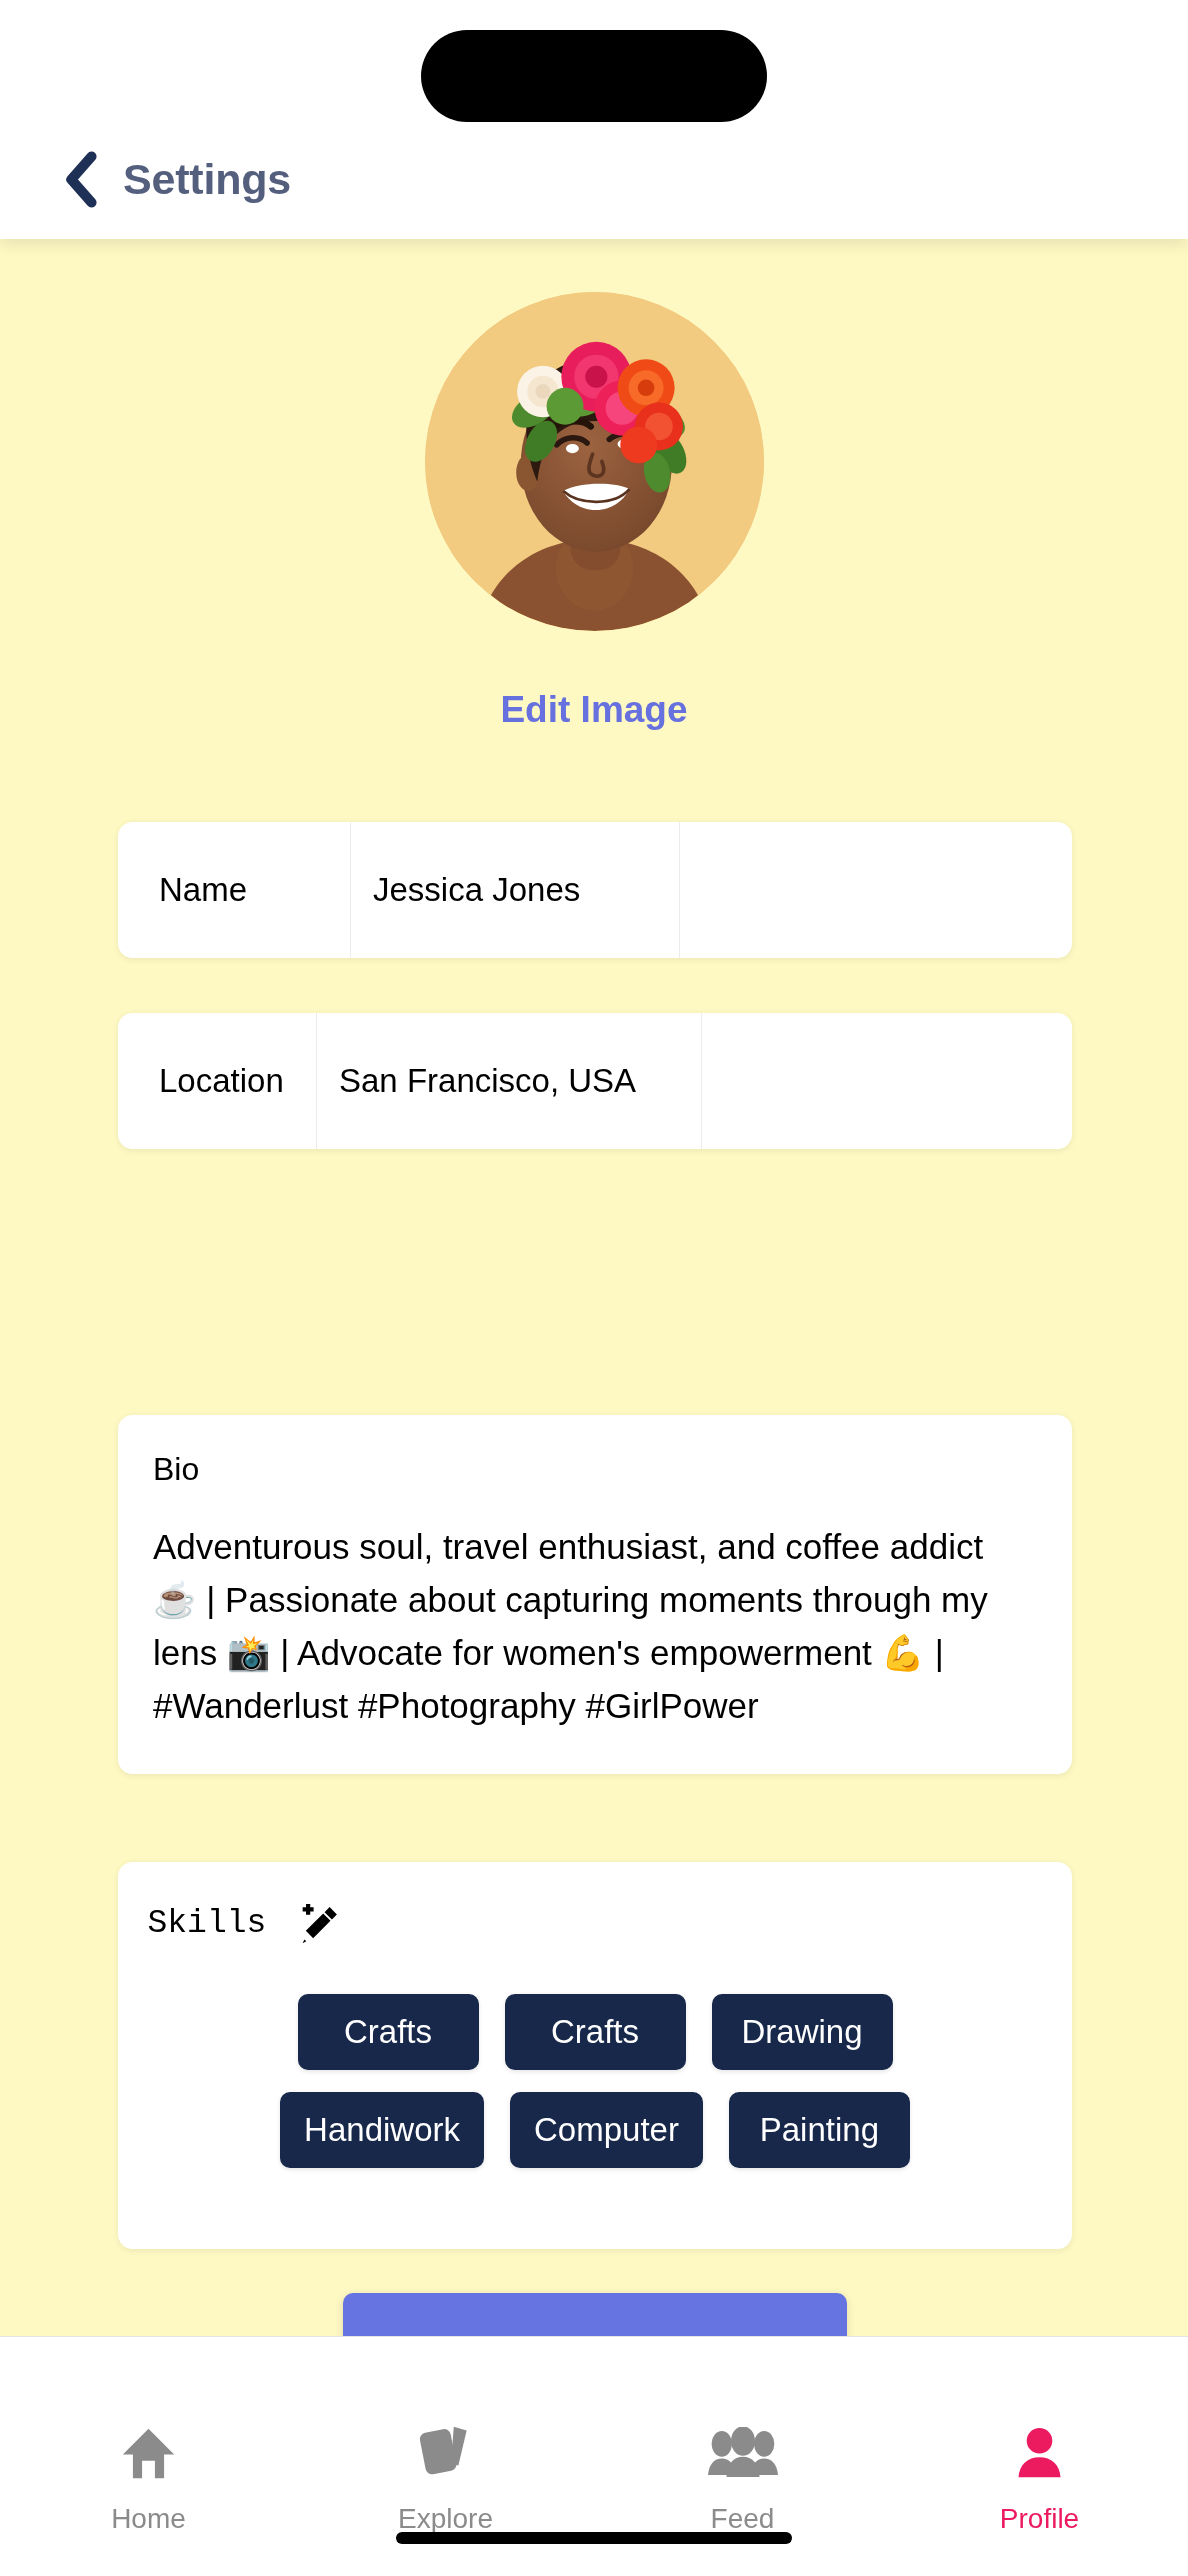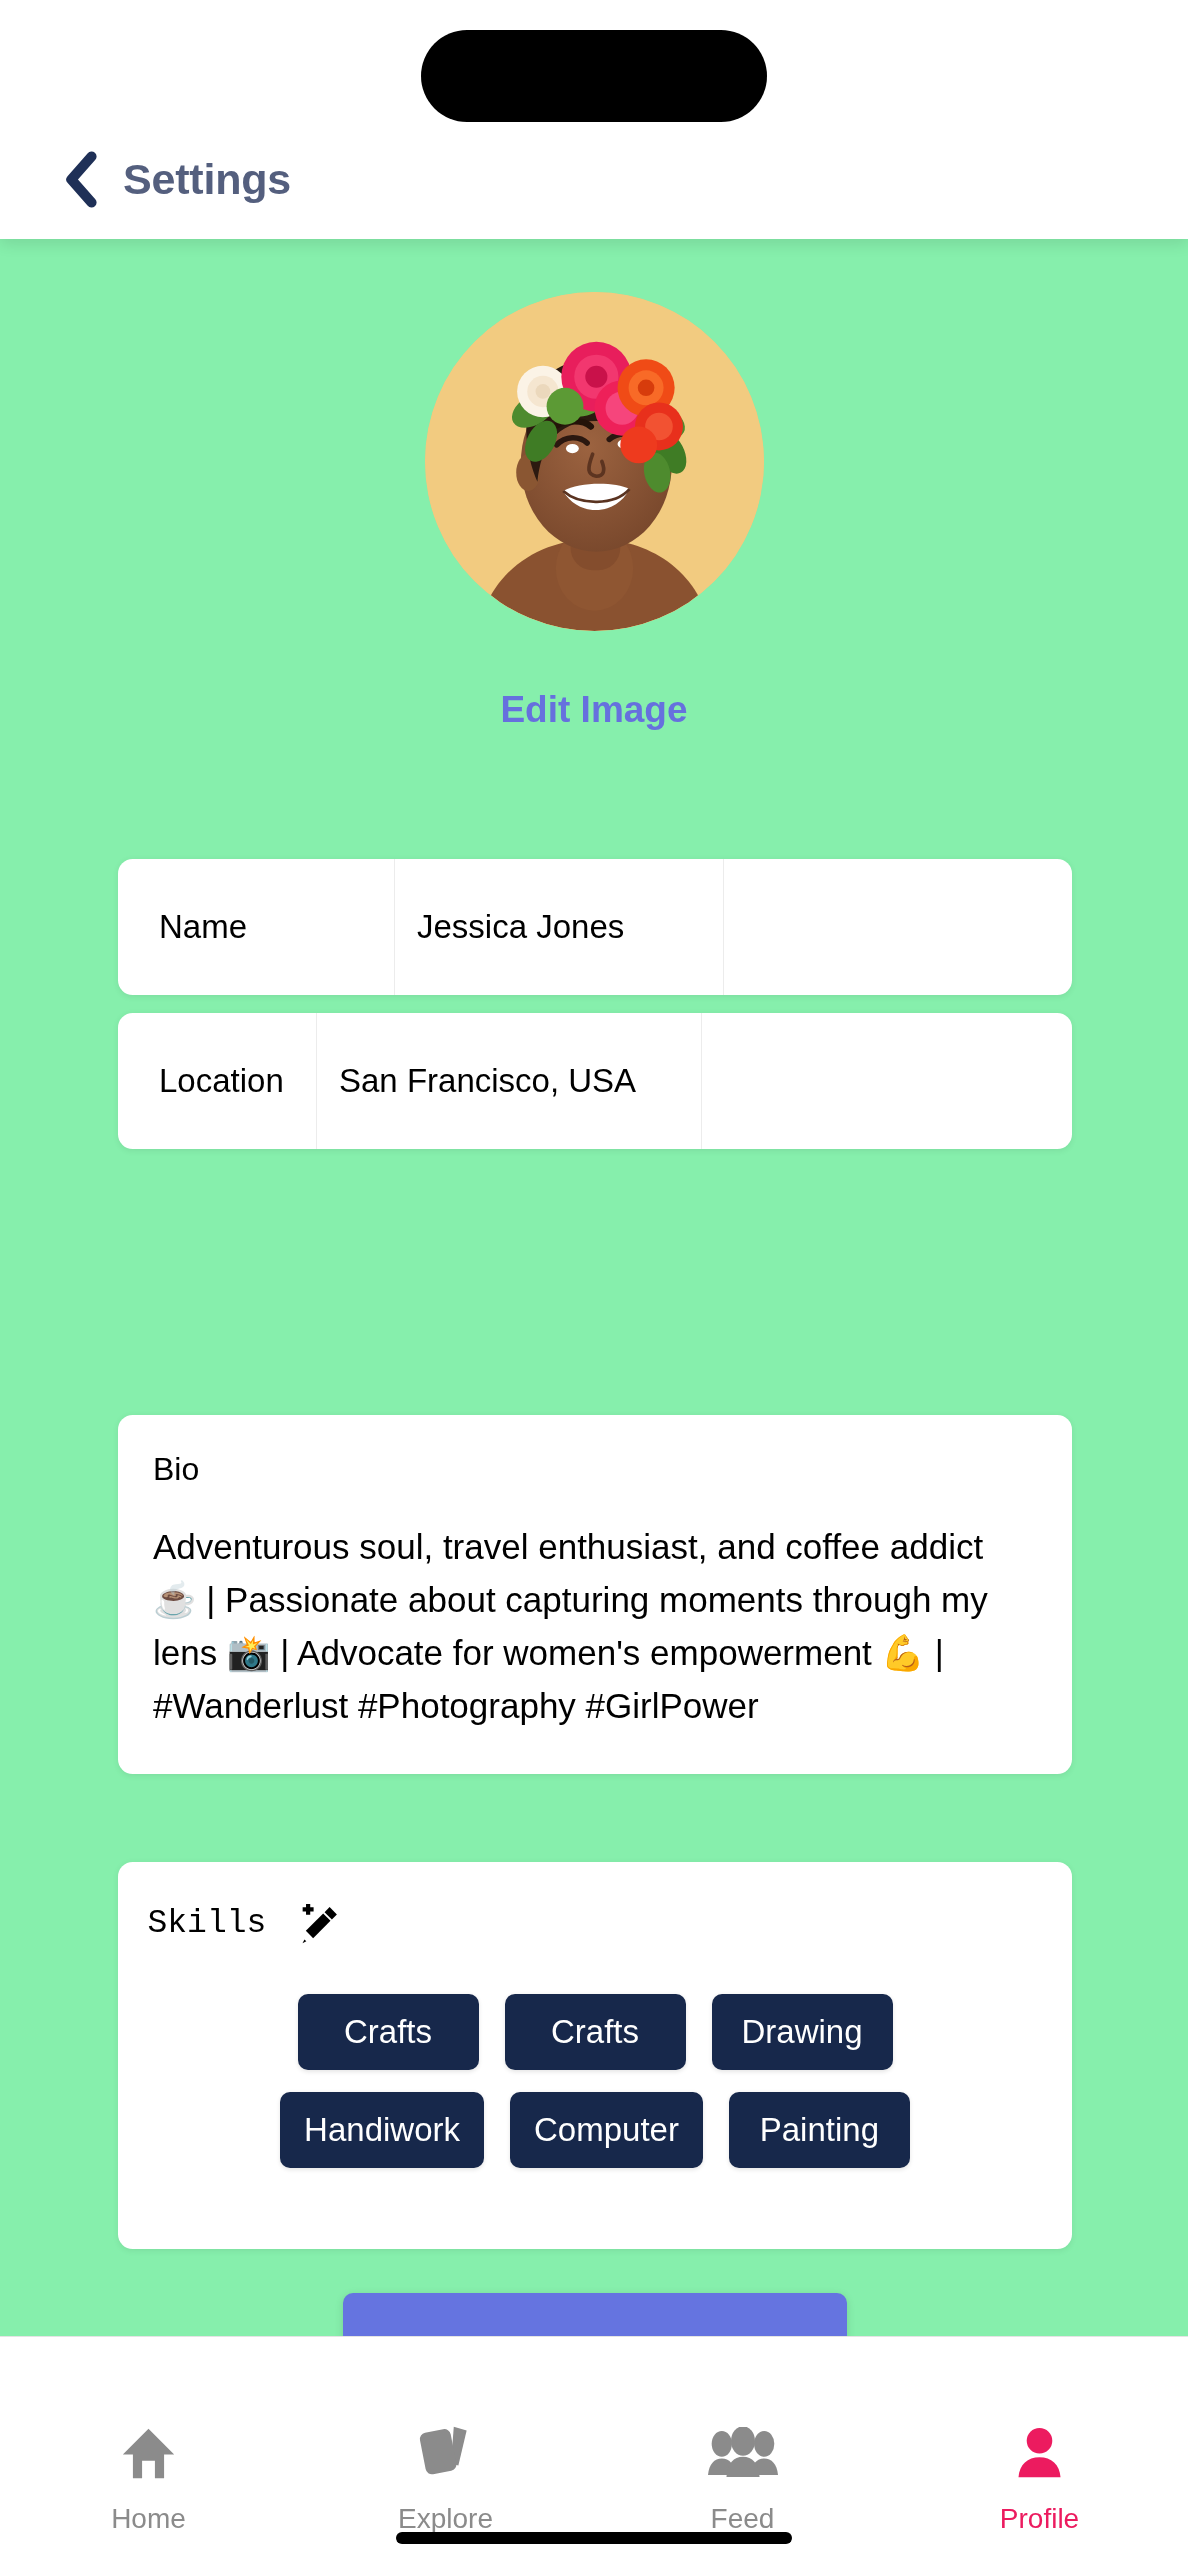--- a/index.html
+++ b/index.html
@@ -37,21 +37,21 @@
   .header-title {
     position:absolute; left:123px; top:148px;
     font-size:43px; font-weight:bold; color:#545F7E;
     letter-spacing:-0.2px; line-height:63px;
   }
 
   
   .content {
     position:absolute; top:239px; left:0;
     width:1188px; height:2097px;
-    background:#86efac;
+    background:#fef9c3;
   }
 
   
   .avatar-wrap {
     position:absolute; top:53px; left:425px;
     width:339px; height:339px;
   }
   .avatar {
     width:339px; height:339px; border-radius:50%;
     overflow:hidden; position:relative;
@@ -67,21 +67,21 @@
   }
 
   
   .card {
     position:absolute; left:118px; width:954px;
     background:#ffffff; border-radius:14.7px;
     box-shadow:0 1.8px 6.4px rgba(0,0,0,0.07);
   }
 
   .row-card { height:136px; display:flex; align-items:stretch; }
-  #card-name { top:620px;gap:44px; }
+  #card-name { top:583px; }
   #card-location { top:774px; }
 
   .row-label {
     display:flex; align-items:center;
     padding-left:41px;
     font-size:33px; color:#000000;
     width:none;
   }
   #card-name .row-label { width:232px; }
   #card-location .row-label { width:198px; }

